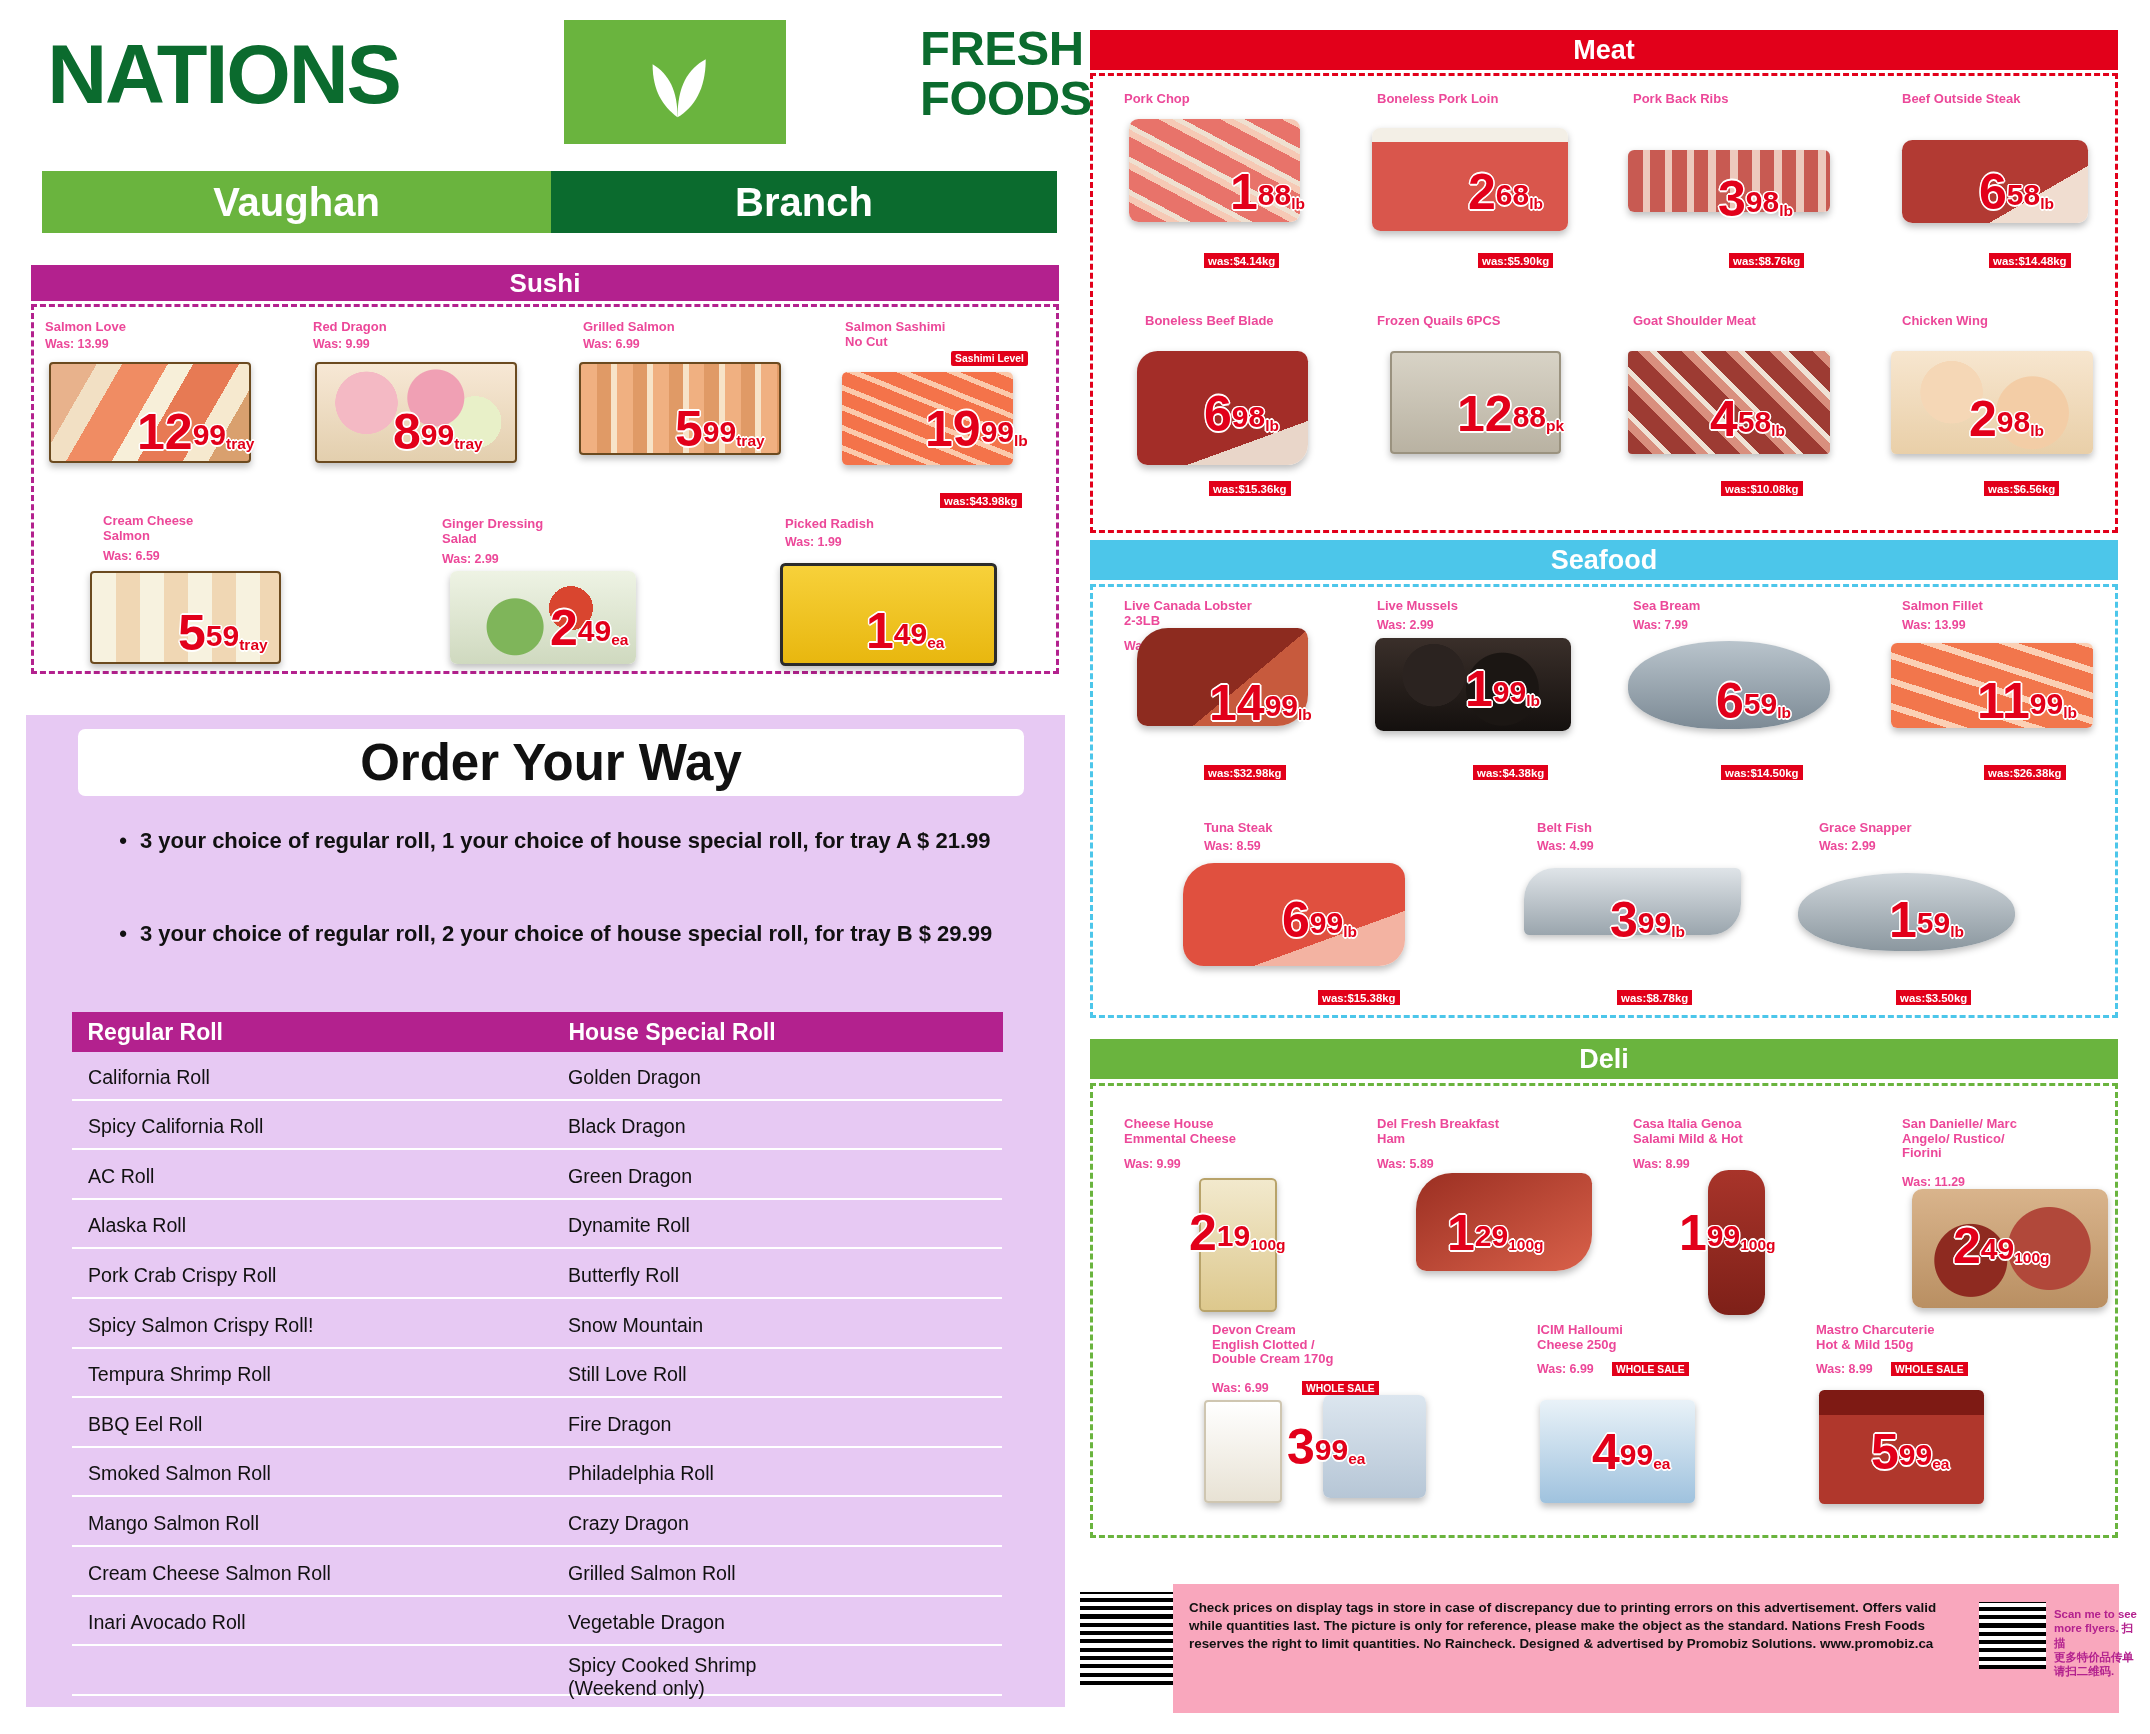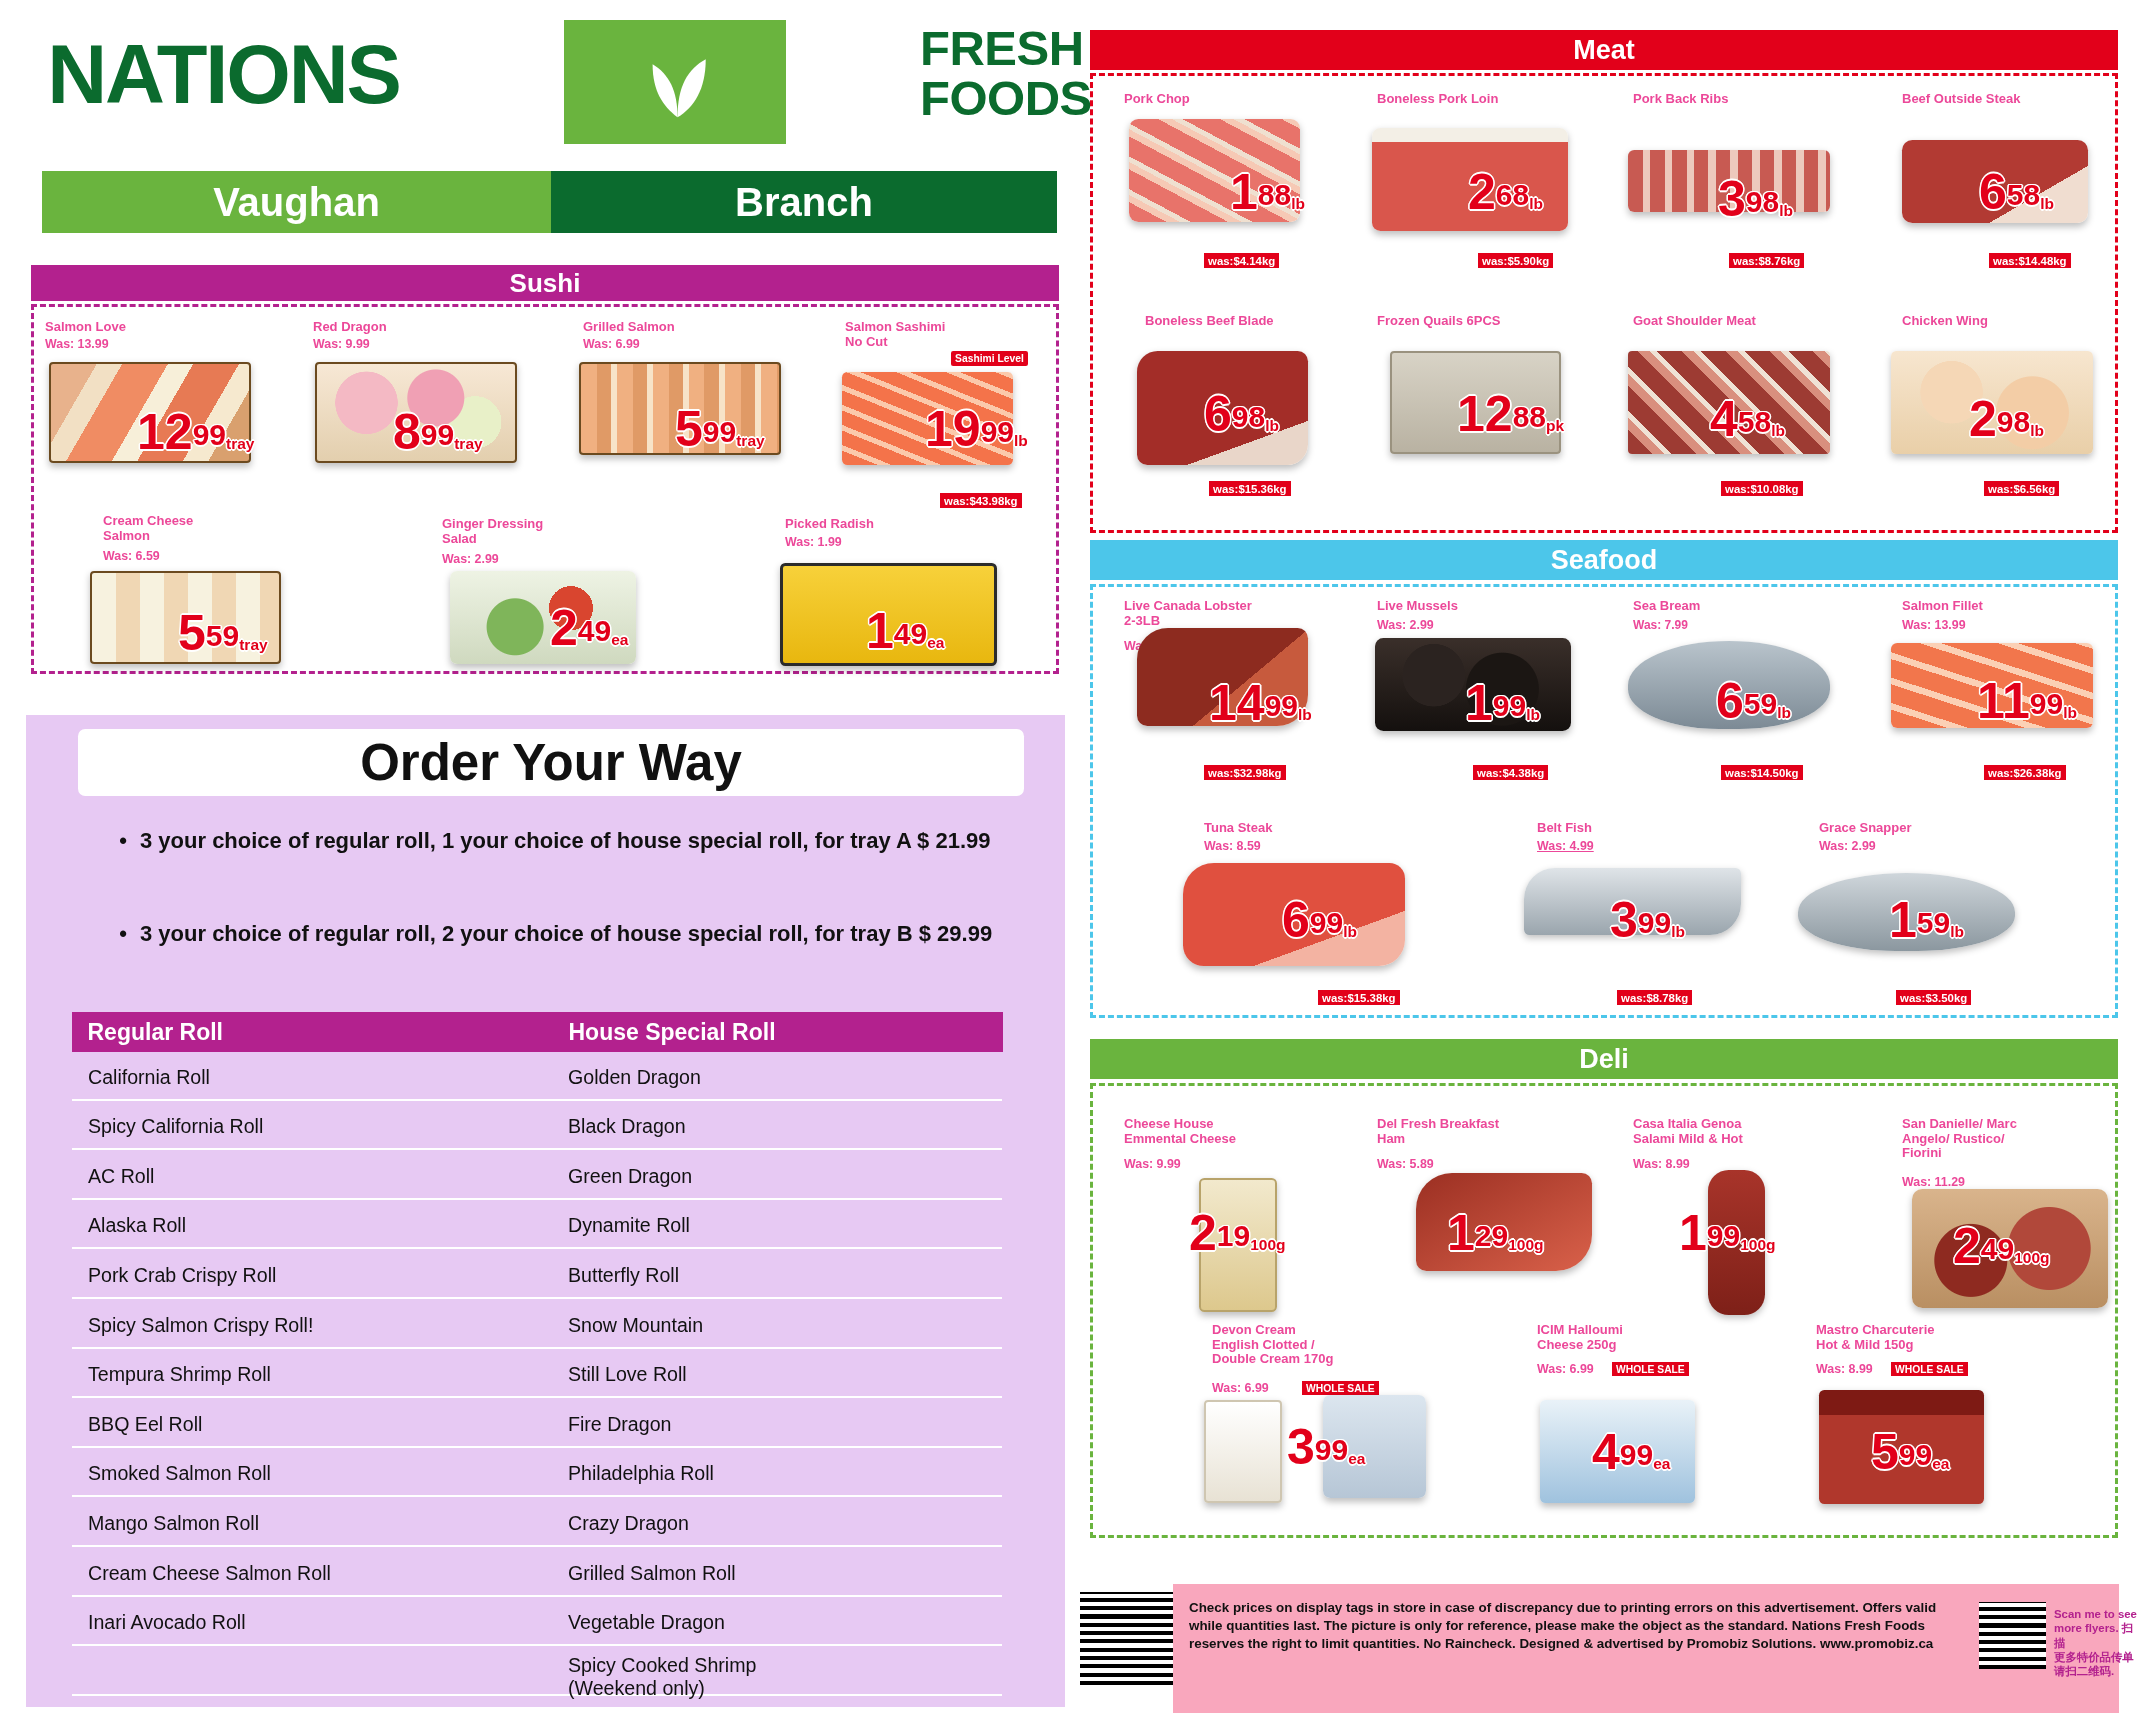--- a/index.html
+++ b/index.html
@@ -271,21 +271,21 @@
   <div class="label" style="left:1124px; top:640px; font-size:12.4px;">Was: 16.99</div>
   <div class="ph shadow" style="left:1137px; top:628px; width:171px; height:98px; border-radius:31px 10.3px 31px 10.3px; background:linear-gradient(140deg,#8d2b1f 0 60%,#c75a3d 60% 100%);"></div>
   <div class="price" style="left:1209px; top:682px;">
     <span class="int">14</span><span class="cents">99</span><span class="unit">lb</span>
   </div>
   <div class="was" style="left:1204px; top:765px;">was:$32.98kg</div>
 
   <div class="label" style="left:1377px; top:599px;">Live Mussels</div>
   <div class="label" style="left:1377px; top:619px; font-size:12.4px;">Was: 2.99</div>
   <div class="ph shadow" style="left:1375px; top:638px; width:196px; height:93px; border-radius:8.3px; background:radial-gradient(circle at 30% 40%,#2b2320 0 31px,transparent 31.5px),radial-gradient(circle at 65% 55%,#1b1613 0 36px,transparent 37px),linear-gradient(180deg,#3a2f2a,#14100e);"></div>
-  <div class="price" style="left:1465px; top:682px;">
+  <div class="price" style="left:1465px; top:668px;">
     <span class="int">1</span><span class="cents">99</span><span class="unit">lb</span>
   </div>
   <div class="was" style="left:1473px; top:765px;">was:$4.38kg</div>
 
   <div class="label" style="left:1633px; top:599px;">Sea Bream</div>
   <div class="label" style="left:1633px; top:619px; font-size:12px;">Was: 7.99</div>
   <div class="ph fish shadow" style="left:1628px; top:641px; width:202px; height:88px; background:linear-gradient(180deg,#b9c4cc,#7c8a95);"></div>
   <div class="price" style="left:1716px; top:680px;">
     <span class="int">6</span><span class="cents">59</span><span class="unit">lb</span>
   </div>
@@ -301,21 +301,21 @@
 
   <div class="label" style="left:1204px; top:821px;">Tuna Steak</div>
   <div class="label" style="left:1204px; top:840px; font-size:12.4px;">Was: 8.59</div>
   <div class="ph shadow" style="left:1183px; top:863px; width:222px; height:103px; border-radius:31px 15.5px 26px 20.7px; background:linear-gradient(160deg,#e0503f 0 70%,#f3b3a2 70% 100%);"></div>
   <div class="price" style="left:1282px; top:899px;">
     <span class="int">6</span><span class="cents">99</span><span class="unit">lb</span>
   </div>
   <div class="was" style="left:1318px; top:990px;">was:$15.38kg</div>
 
   <div class="label" style="left:1537px; top:821px;">Belt Fish</div>
-  <div class="label" style="left:1537px; top:840px; font-size:12.4px;text-decoration:underline;">Was: 4.99</div>
+  <div class="label" style="left:1537px; top:840px; font-size:12.4px;">Was: 4.99</div>
   <div class="ph shadow" style="left:1524px; top:868px; width:217px; height:67px; border-radius:31px 5.2px 31px 5.2px; background:linear-gradient(180deg,#dfe4e8,#9aa5ad);"></div>
   <div class="price" style="left:1610px; top:899px;">
     <span class="int">3</span><span class="cents">99</span><span class="unit">lb</span>
   </div>
   <div class="was" style="left:1617px; top:990px;">was:$8.78kg</div>
 
   <div class="label" style="left:1819px; top:821px;">Grace Snapper</div>
   <div class="label" style="left:1819px; top:840px; font-size:12.4px;">Was: 2.99</div>
   <div class="ph fish shadow" style="left:1798px; top:873px; width:217px; height:78px; background:linear-gradient(180deg,#cfd6db,#8b979f);"></div>
   <div class="price" style="left:1889px; top:899px;">

